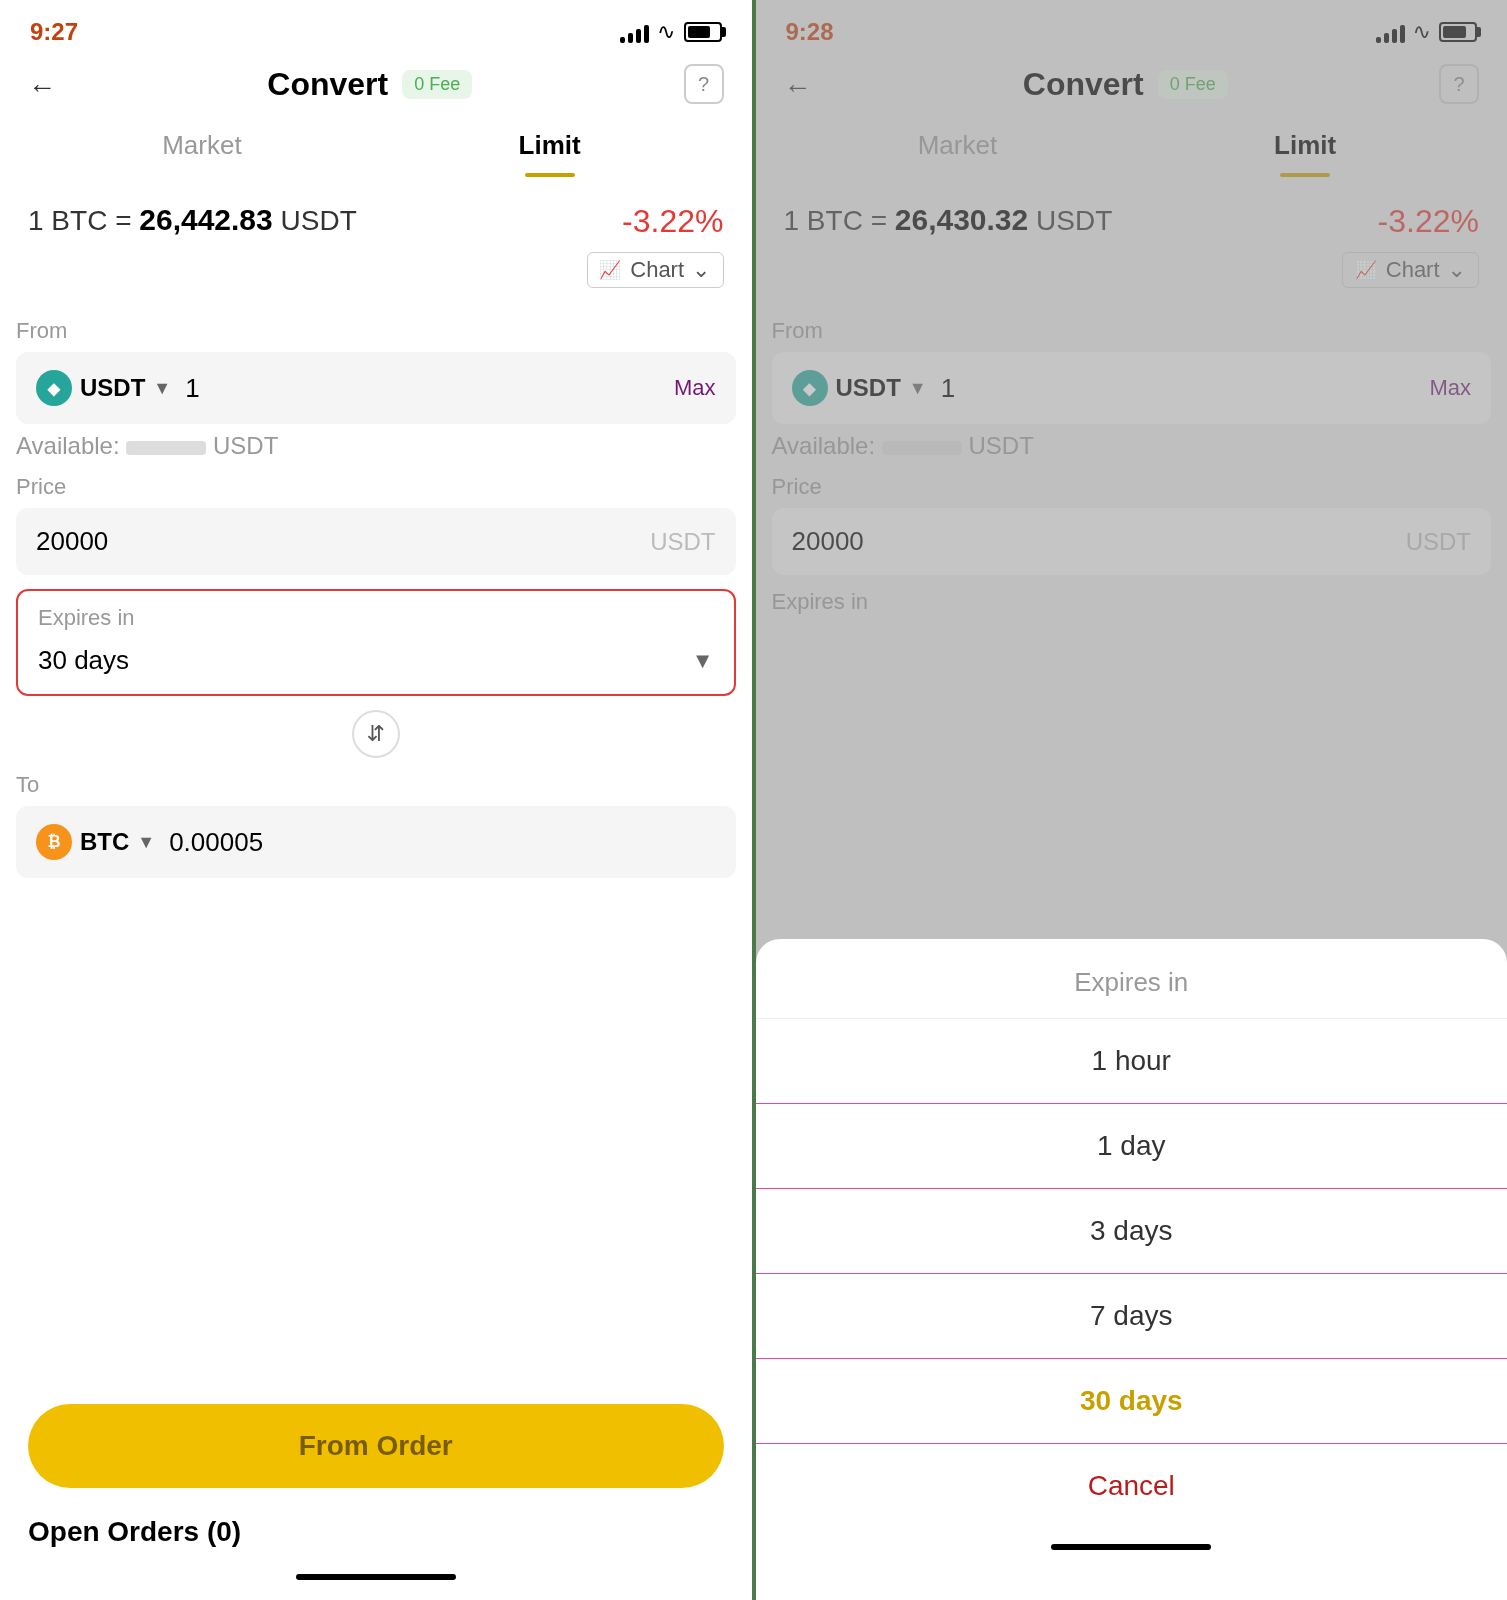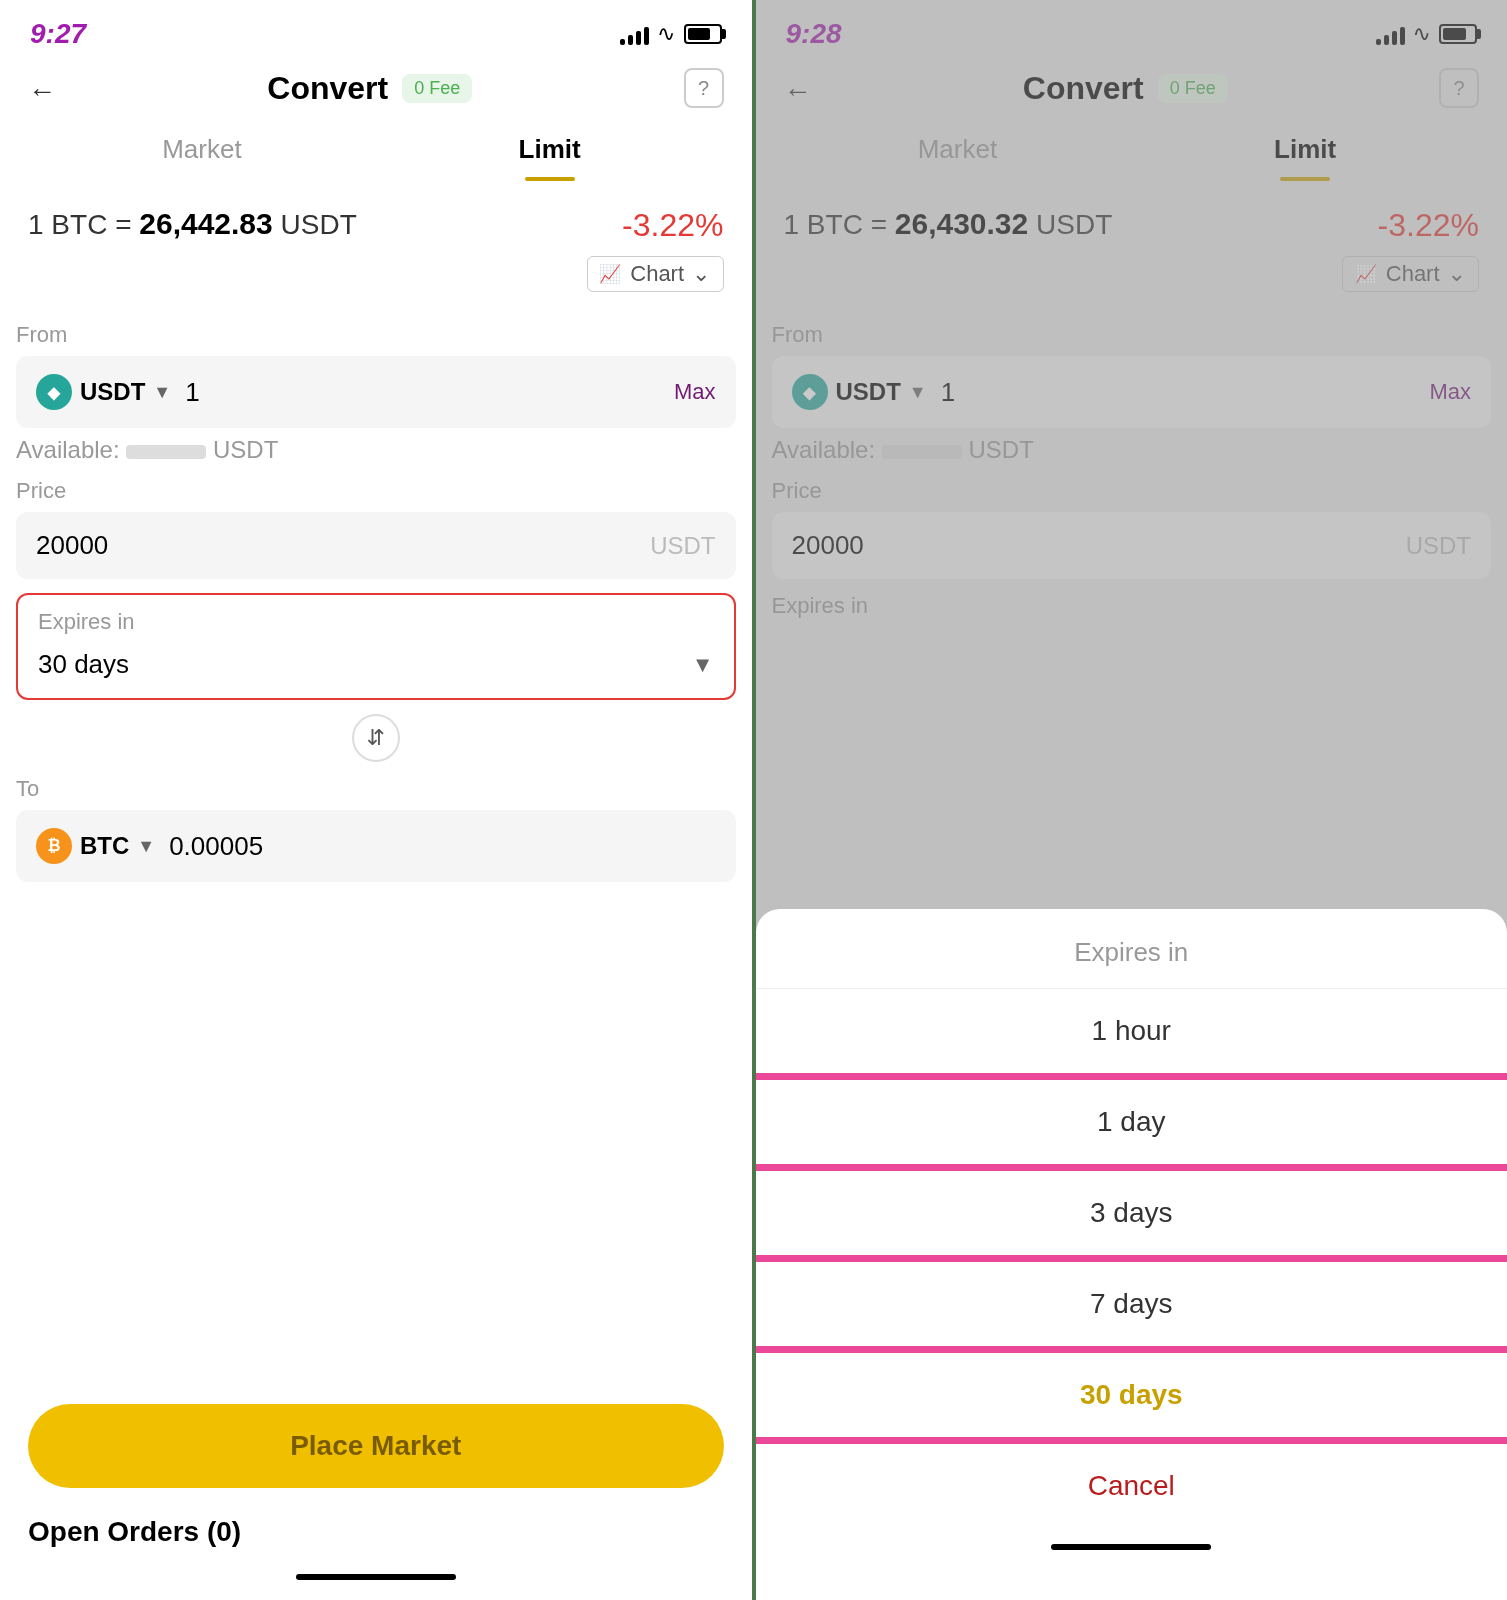--- a/index.html
+++ b/index.html
@@ -35,24 +35,23 @@
       justify-content: space-between;
       align-items: center;
       padding: 18px 30px 8px 30px;
       background: #fff;
     }
     .screen.right .status-bar {
       background: transparent;
     }
 
     .status-time {
-      font-size: 28px;
+      font-size: 24px;
       font-weight: 600;
-      color: #a21caf;
-      font-style: italic;
+      color: #c2410c;
     }
 
     .status-icons {
       display: flex;
       align-items: center;
       gap: 8px;
     }
 
     .signal-bars {
       display: flex;
@@ -481,21 +480,21 @@
       color: #999;
       padding: 28px 20px 20px;
       border-bottom: 1px solid #eee;
     }
 
     .sheet-option {
       text-align: center;
       font-size: 28px;
       color: #333;
       padding: 26px 20px;
-      border-bottom: 7px solid #ec4899;
+      border-bottom: 1px solid #ec4899;
       cursor: pointer;
     }
 
     .sheet-option.selected {
       color: #c8a000;
       font-weight: 600;
     }
 
     .sheet-option.cancel {
       color: #b91c1c;
@@ -606,21 +605,21 @@
     <div class="input-row">
       <div class="currency-selector">
         <div class="currency-icon btc-icon">₿</div>
         <span class="currency-name">BTC</span>
         <span class="dropdown-arrow">▼</span>
       </div>
       <input class="input-value" value="0.00005" style="">
     </div>
   </div>
 
-  <div class="place-order-btn">Place Market</div>
+  <div class="place-order-btn">From Order</div>
 
   <div class="open-orders">Open Orders (0)</div>
 
   <div class="home-indicator">
     <div class="home-bar"></div>
   </div>
 </div>
 
 <div class="screen right">
   <div class="right-content">

